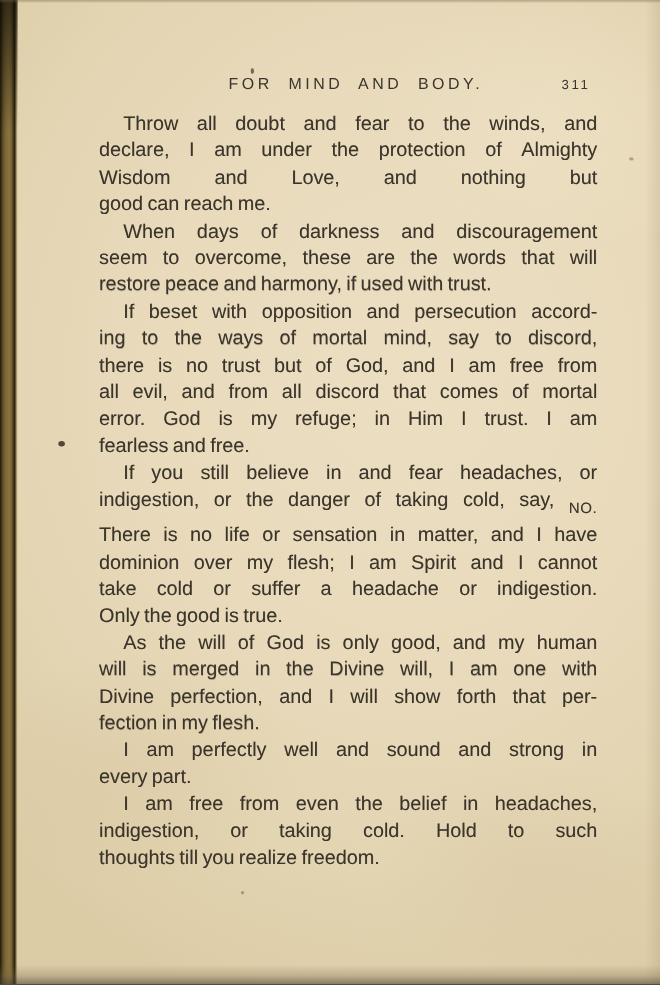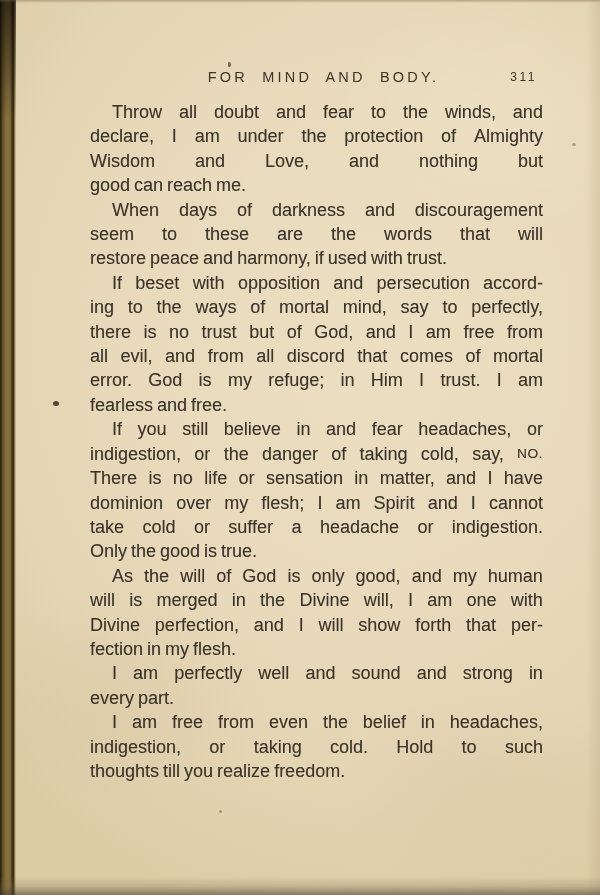--- a/index.html
+++ b/index.html
@@ -50,21 +50,21 @@
   }
   .paragraph{margin:0;text-align:center;}
   .line{
     display:flex;justify-content:space-between;gap:4px;
     line-height:24.4px;white-space:nowrap;
     text-shadow:0.2px 0.2px 0.4px rgba(64,56,44,.35);
   }
   .line.indent{padding-left:22px;}
   .line.last{justify-content:flex-start;}
   .line span{flex:0 0 auto;}
-  .line span.sc{font-size:0.76em;letter-spacing:.5px;}
+  .line span.sc{font-size:0.76em;letter-spacing:.5px;margin-top:8px;}
   
   .speck{position:absolute;border-radius:50%;background:rgba(58,47,32,.85);}
   .speck.s1{left:53px;top:401px;width:6px;height:5px;}
   .speck.s2{left:228px;top:62px;width:3px;height:5px;background:rgba(70,58,40,.7);border-radius:40% 60% 60% 40%;}
   .speck.s3{left:572px;top:143px;width:4px;height:3px;background:rgba(120,100,75,.5);}
   .speck.s4{left:219px;top:810px;width:3px;height:3px;background:rgba(110,92,68,.5);}
   
   .texture{
     position:absolute;inset:0;pointer-events:none;
     background:
@@ -131,20 +131,21 @@
           <span>When</span>
           <span>days</span>
           <span>of</span>
           <span>darkness</span>
           <span>and</span>
           <span>discouragement</span>
         </div>
         <div class="line">
           <span>seem</span>
           <span>to</span>
+          <span>overcome,</span>
           <span>these</span>
           <span>are</span>
           <span>the</span>
           <span>words</span>
           <span>that</span>
           <span>will</span>
         </div>
         <div class="line last">
           <span>restore</span>
           <span>peace</span>
@@ -169,21 +170,21 @@
         <div class="line">
           <span>ing</span>
           <span>to</span>
           <span>the</span>
           <span>ways</span>
           <span>of</span>
           <span>mortal</span>
           <span>mind,</span>
           <span>say</span>
           <span>to</span>
-          <span>perfectly,</span>
+          <span>discord,</span>
         </div>
         <div class="line">
           <span>there</span>
           <span>is</span>
           <span>no</span>
           <span>trust</span>
           <span>but</span>
           <span>of</span>
           <span>God,</span>
           <span>and</span>

